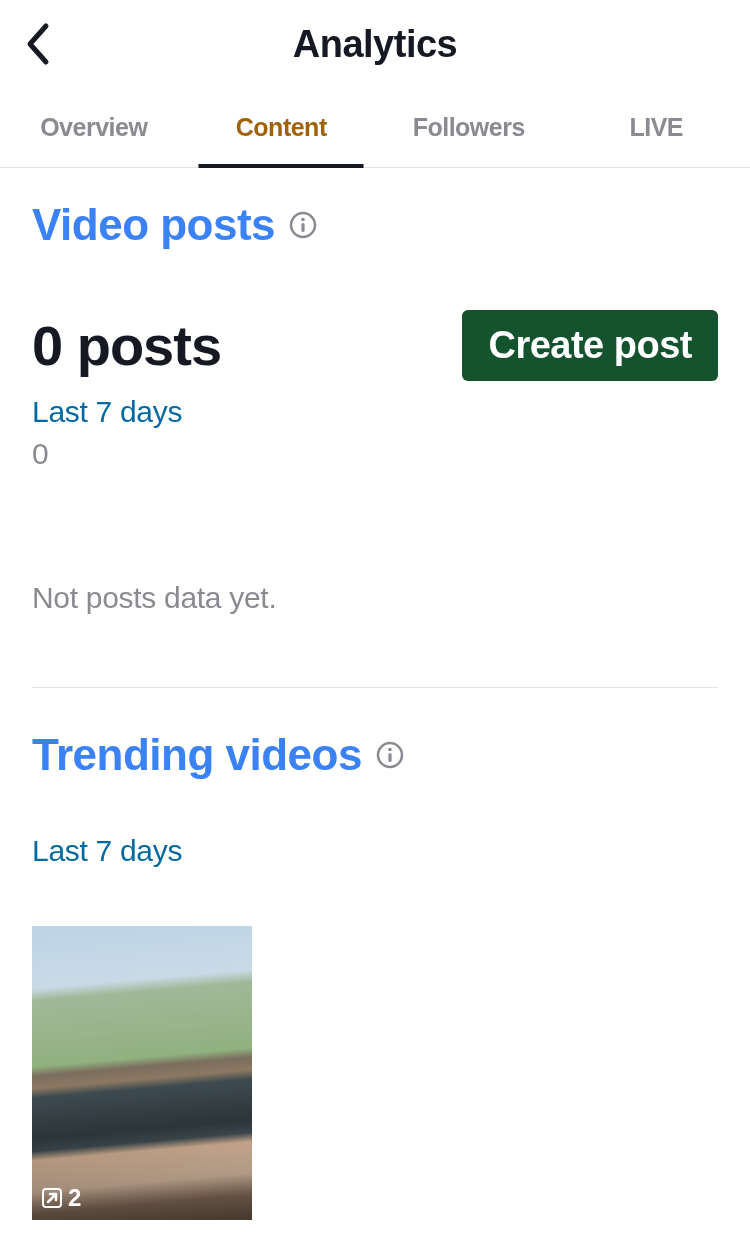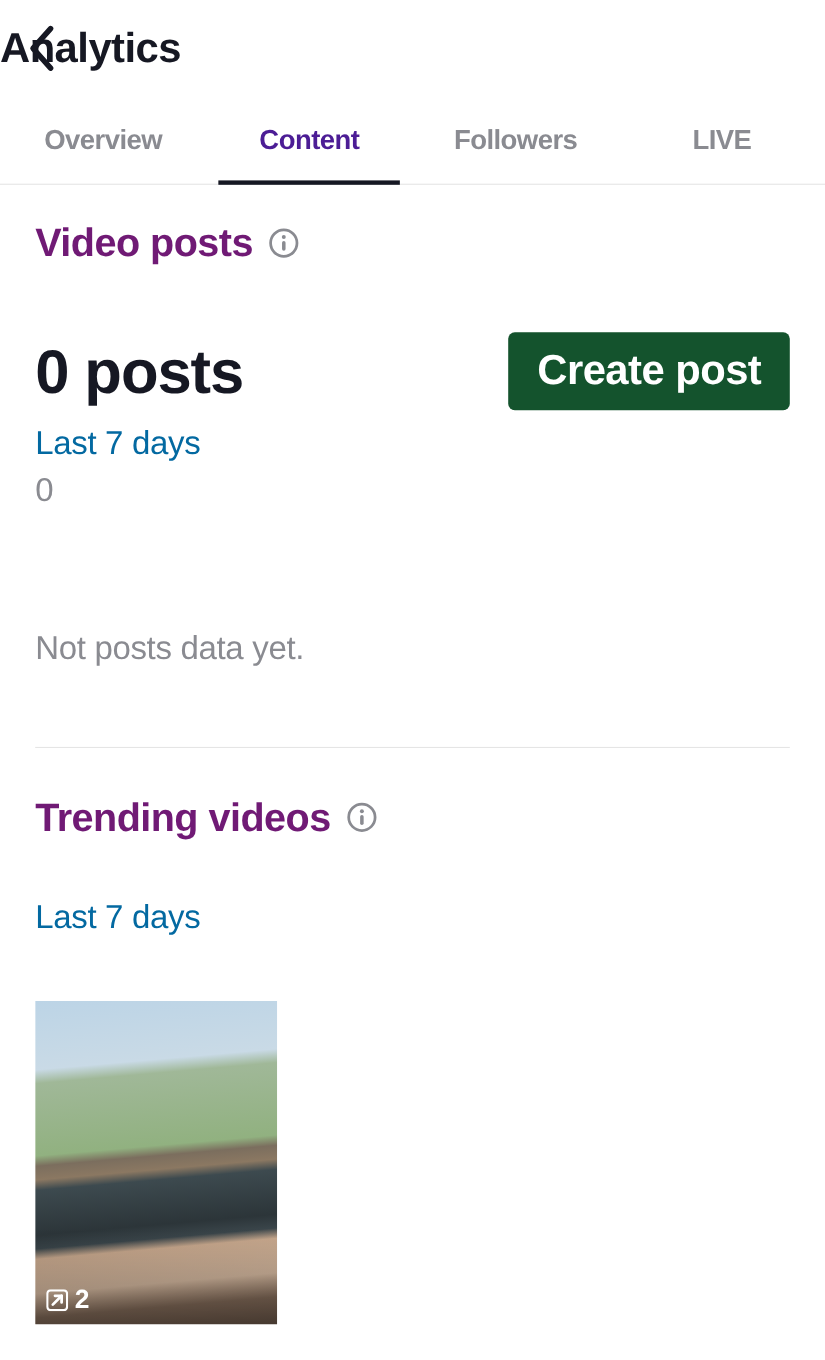--- a/index.html
+++ b/index.html
@@ -18,21 +18,21 @@
     }
     .back-arrow {
       position: absolute;
       left: 24px;
       top: 50%;
       transform: translateY(-50%);
     }
     .back-arrow svg { display: block; }
     .header-title {
       flex: 1;
-      text-align: left;
+      text-align: center;
       font-size: 38px;
       font-weight: 700;
       letter-spacing: -0.5px;
     }
     .tabs {
       display: flex;
       height: 80px;
       border-bottom: 1px solid #e5e5e5;
       align-items: center;
     }
@@ -43,44 +43,44 @@
       font-weight: 600;
       color: #8a8b91;
       letter-spacing: -0.5px;
       height: 100%;
       display: flex;
       align-items: center;
       justify-content: center;
       position: relative;
     }
     .tab.active {
-      color: #4c1d95;
+      color: #a16207;
     }
     .tab.active::after {
       content: "";
       position: absolute;
       bottom: -1px;
       left: 50%;
       transform: translateX(-50%);
       width: 165px;
       height: 4px;
       background: #161823;
     }
     .content {
       padding: 32px 32px 0 32px;
     }
     .section-row {
       display: flex;
       align-items: center;
       gap: 14px;
     }
     .section-title {
-      font-size: 36px;
-      font-weight: 700;
-      color: #701a75;
+      font-size: 44px;
+      font-weight: 700;
+      color: #3b82f6;
       letter-spacing: -0.5px;
     }
     .info-icon { display: inline-flex; }
     .posts-row {
       display: flex;
       align-items: center;
       justify-content: space-between;
       margin-top: 60px;
     }
     .posts-count {

